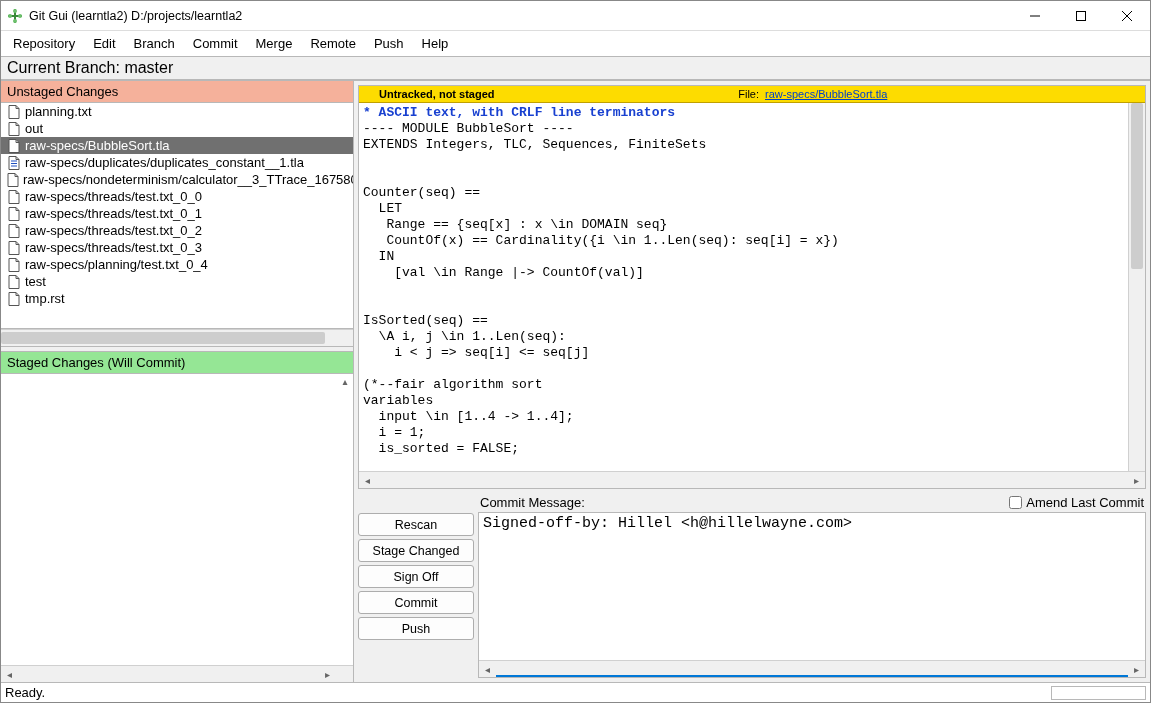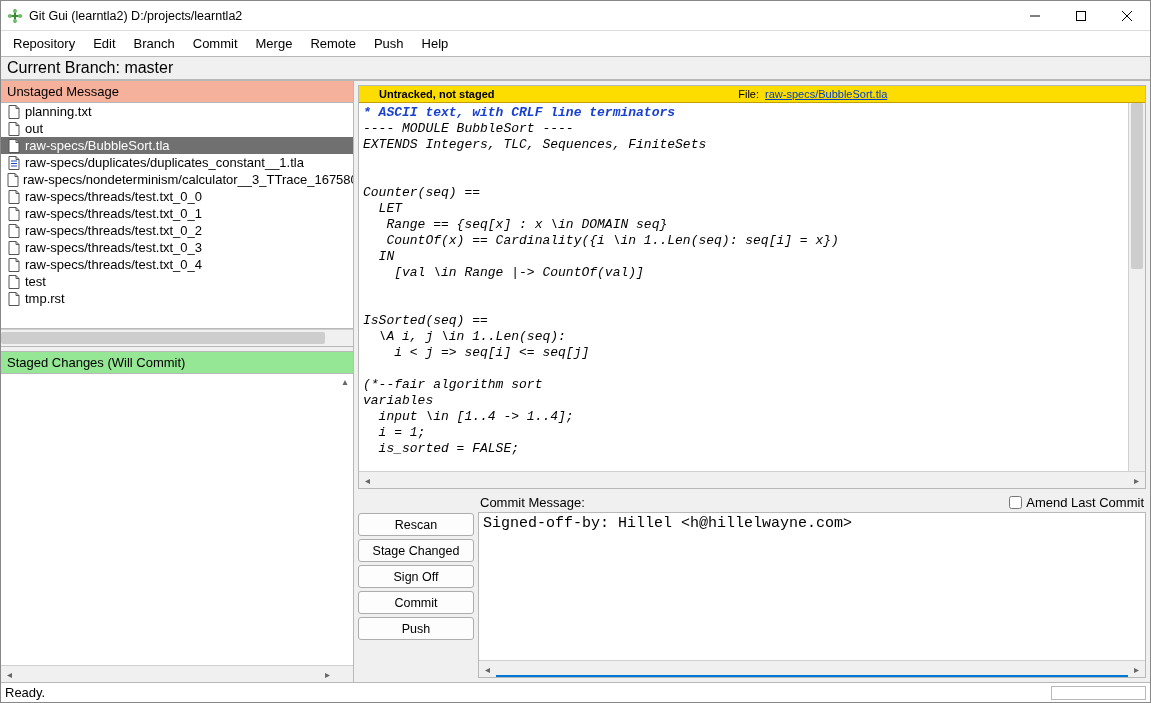--- a/index.html
+++ b/index.html
@@ -148,21 +148,20 @@
     flex: 1; display: flex; min-height: 0;
   }
   .diff-body {
     flex: 1;
     overflow: auto;
     font-family: "Consolas","Courier New",monospace;
     font-size: 13px;
     white-space: pre;
     padding: 2px 4px;
     line-height: 16px;
-    font-style: italic;
   }
   .diff-body .meta { color: #1840d0; font-weight: bold; }
   .diff-hscroll {
     height: 17px; background:#f0f0f0; border-top:1px solid #d0d0d0; position:relative;
   }
   .diff-hscroll .larrow, .diff-hscroll .rarrow {
     position:absolute; top:0; width:17px; height:17px; display:flex; align-items:center; justify-content:center; color:#666; font-size:10px;
   }
   .diff-hscroll .larrow{left:0;} .diff-hscroll .rarrow{right:0;}
   .vscroll {
@@ -296,21 +295,21 @@
   </div>
 
 <div class="branch-line">
   <span>Current Branch:</span>
   <span> </span>
   <span>master</span>
 </div>
 
 <div class="main">
   <div class="left-col">
-    <div class="section-header unstaged-hdr">Unstaged Message</div>
+    <div class="section-header unstaged-hdr">Unstaged Changes</div>
     <div class="file-list" id="unstaged-list" style="flex:0 0 226px;">
         <div class="file-row">
           <span class="ficon">
             <svg viewBox="0 0 12 14">
               <path d="M1 0.5 h7 l3 3 v10 h-10 z" fill="#fff" stroke="#555" stroke-width="1"></path>
               <path d="M8 0.5 v3 h3" fill="none" stroke="#555" stroke-width="1"></path>
             </svg>
           </span>
           <span>planning.txt</span>
         </div>
@@ -389,21 +388,21 @@
           </span>
           <span>raw-specs/threads/test.txt_0_3</span>
         </div>
         <div class="file-row">
           <span class="ficon">
             <svg viewBox="0 0 12 14">
               <path d="M1 0.5 h7 l3 3 v10 h-10 z" fill="#fff" stroke="#555" stroke-width="1"></path>
               <path d="M8 0.5 v3 h3" fill="none" stroke="#555" stroke-width="1"></path>
             </svg>
           </span>
-          <span>raw-specs/threads/test.txt_0_4</span>
+          <span>raw-specs/planning/test.txt_0_4</span>
         </div>
         <div class="file-row">
           <span class="ficon">
             <svg viewBox="0 0 12 14">
               <path d="M1 0.5 h7 l3 3 v10 h-10 z" fill="#fff" stroke="#555" stroke-width="1"></path>
               <path d="M8 0.5 v3 h3" fill="none" stroke="#555" stroke-width="1"></path>
             </svg>
           </span>
           <span>test</span>
         </div>

